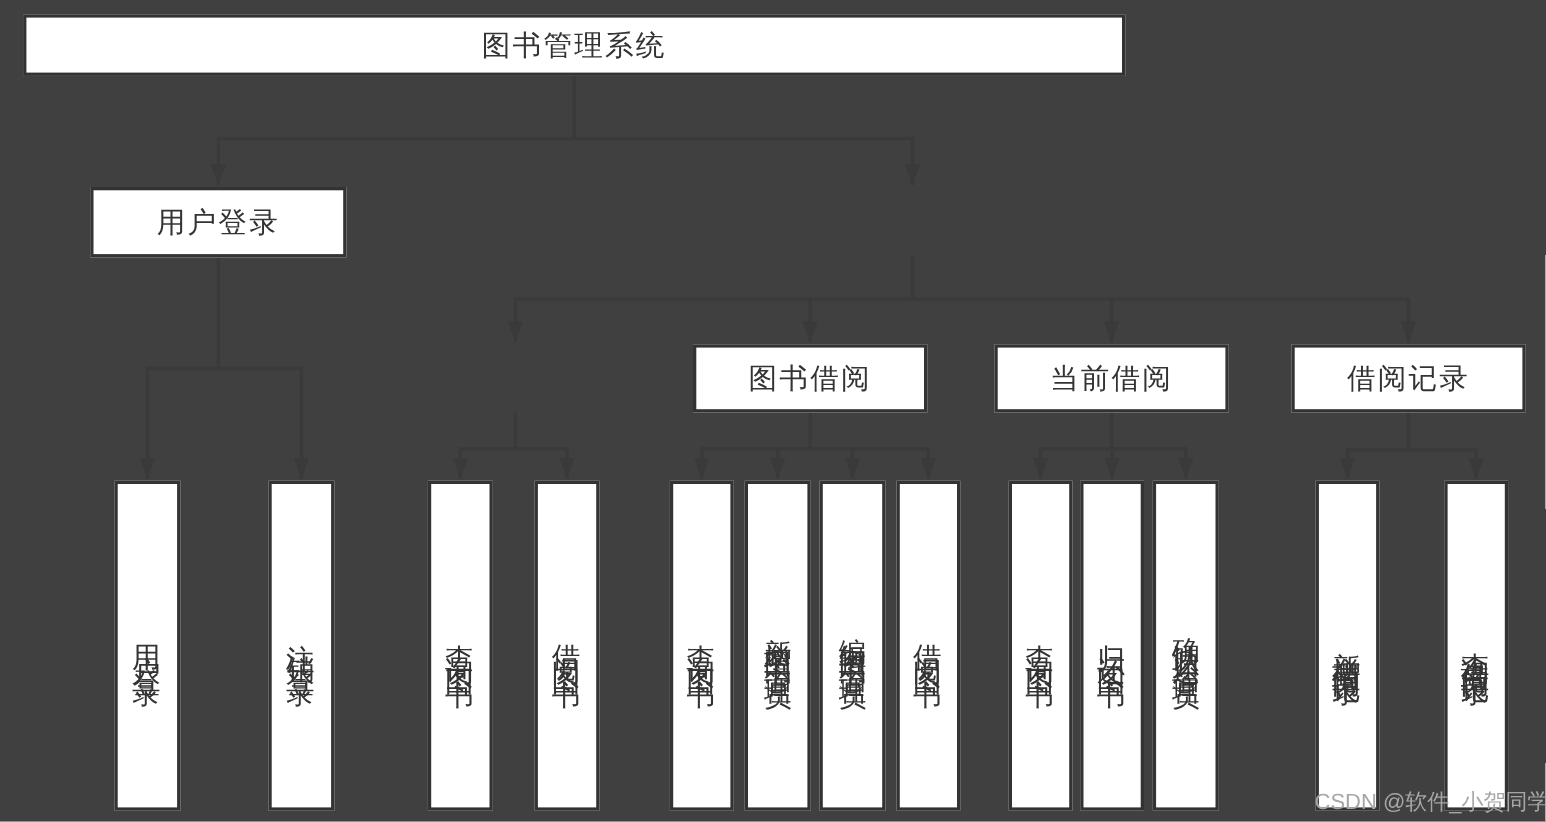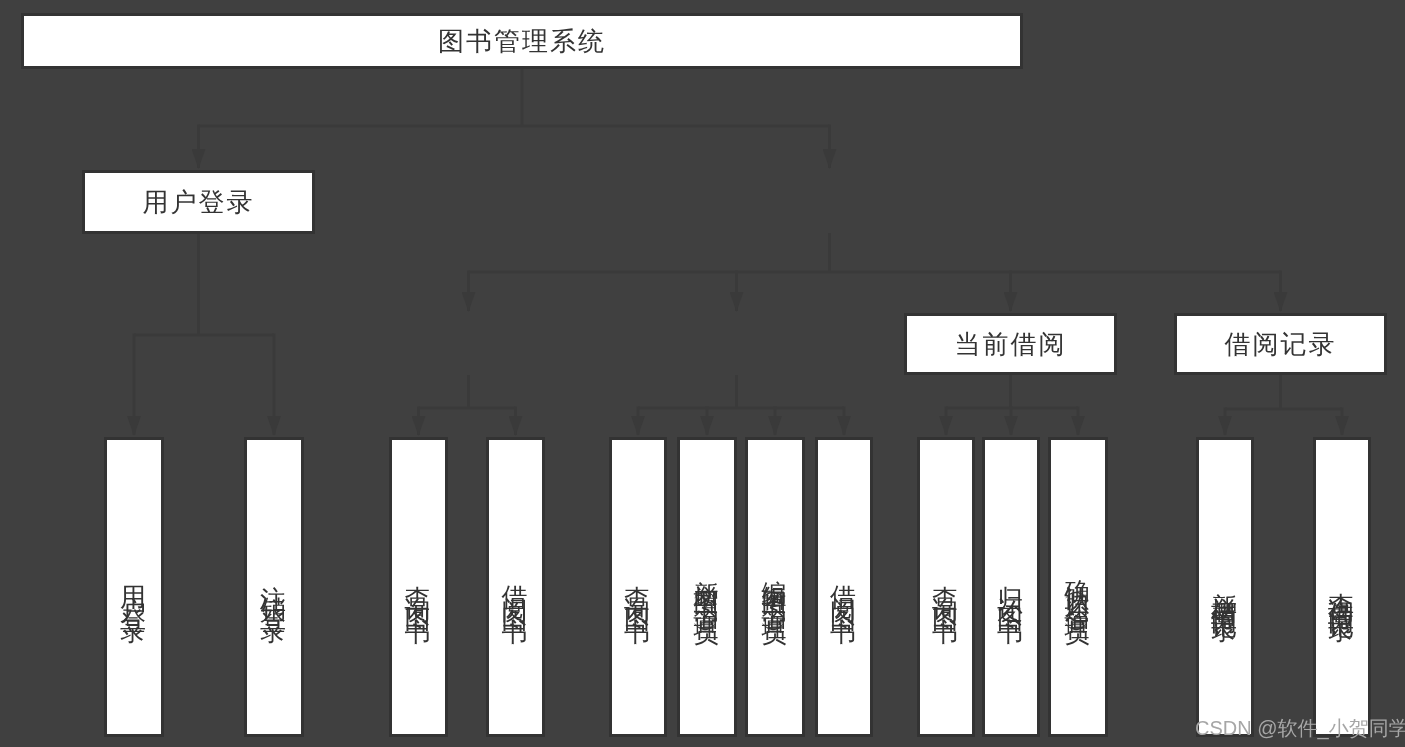--- a/index.html
+++ b/index.html
@@ -124,20 +124,23 @@
   </svg>
 
   <div class="box" style="left:21px;top:13px;width:1002px;height:56px">
     <span class="hlabel">图书管理系统</span>
   </div>
 
   <div class="box" style="left:82px;top:170px;width:233px;height:64px">
     <span class="hlabel">用户登录</span>
   </div>
 
+  <div class="box" style="left:630px;top:313px;width:213px;height:62px">
+    <span class="hlabel">图书借阅</span>
+  </div>
   <div class="box" style="left:904px;top:313px;width:213px;height:62px">
     <span class="hlabel">当前借阅</span>
   </div>
   <div class="box" style="left:1174px;top:313px;width:213px;height:62px">
     <span class="hlabel">借阅记录</span>
   </div>
 
   <div class="box" style="left:104px;top:437px;width:60px;height:300px">
     <span class="vtext sp11">用户登录</span>
   </div>

